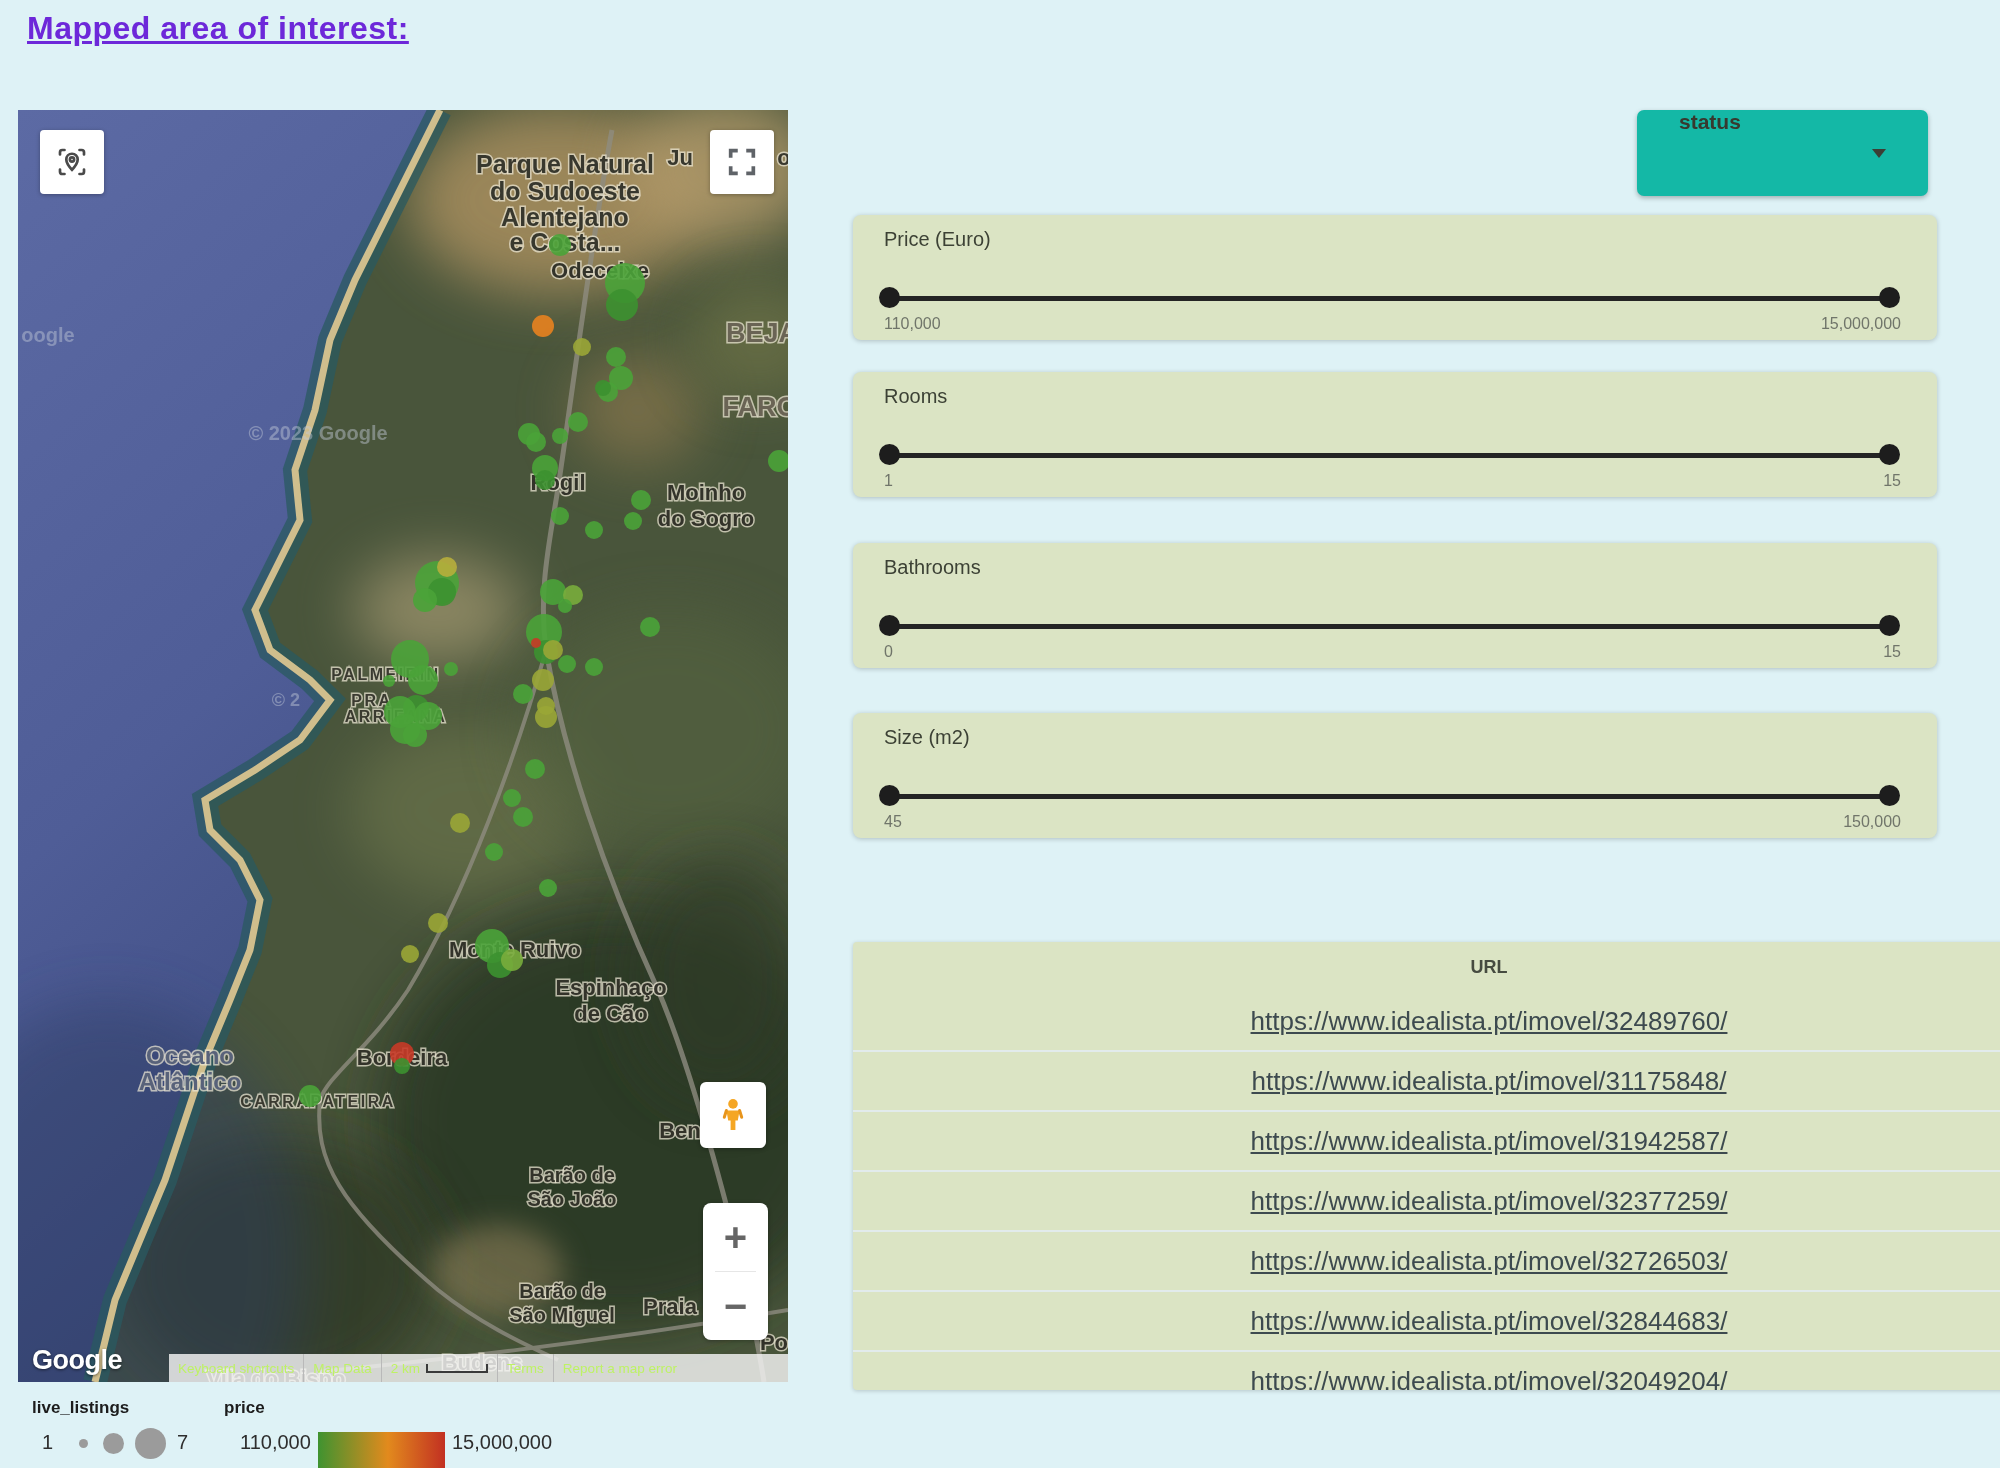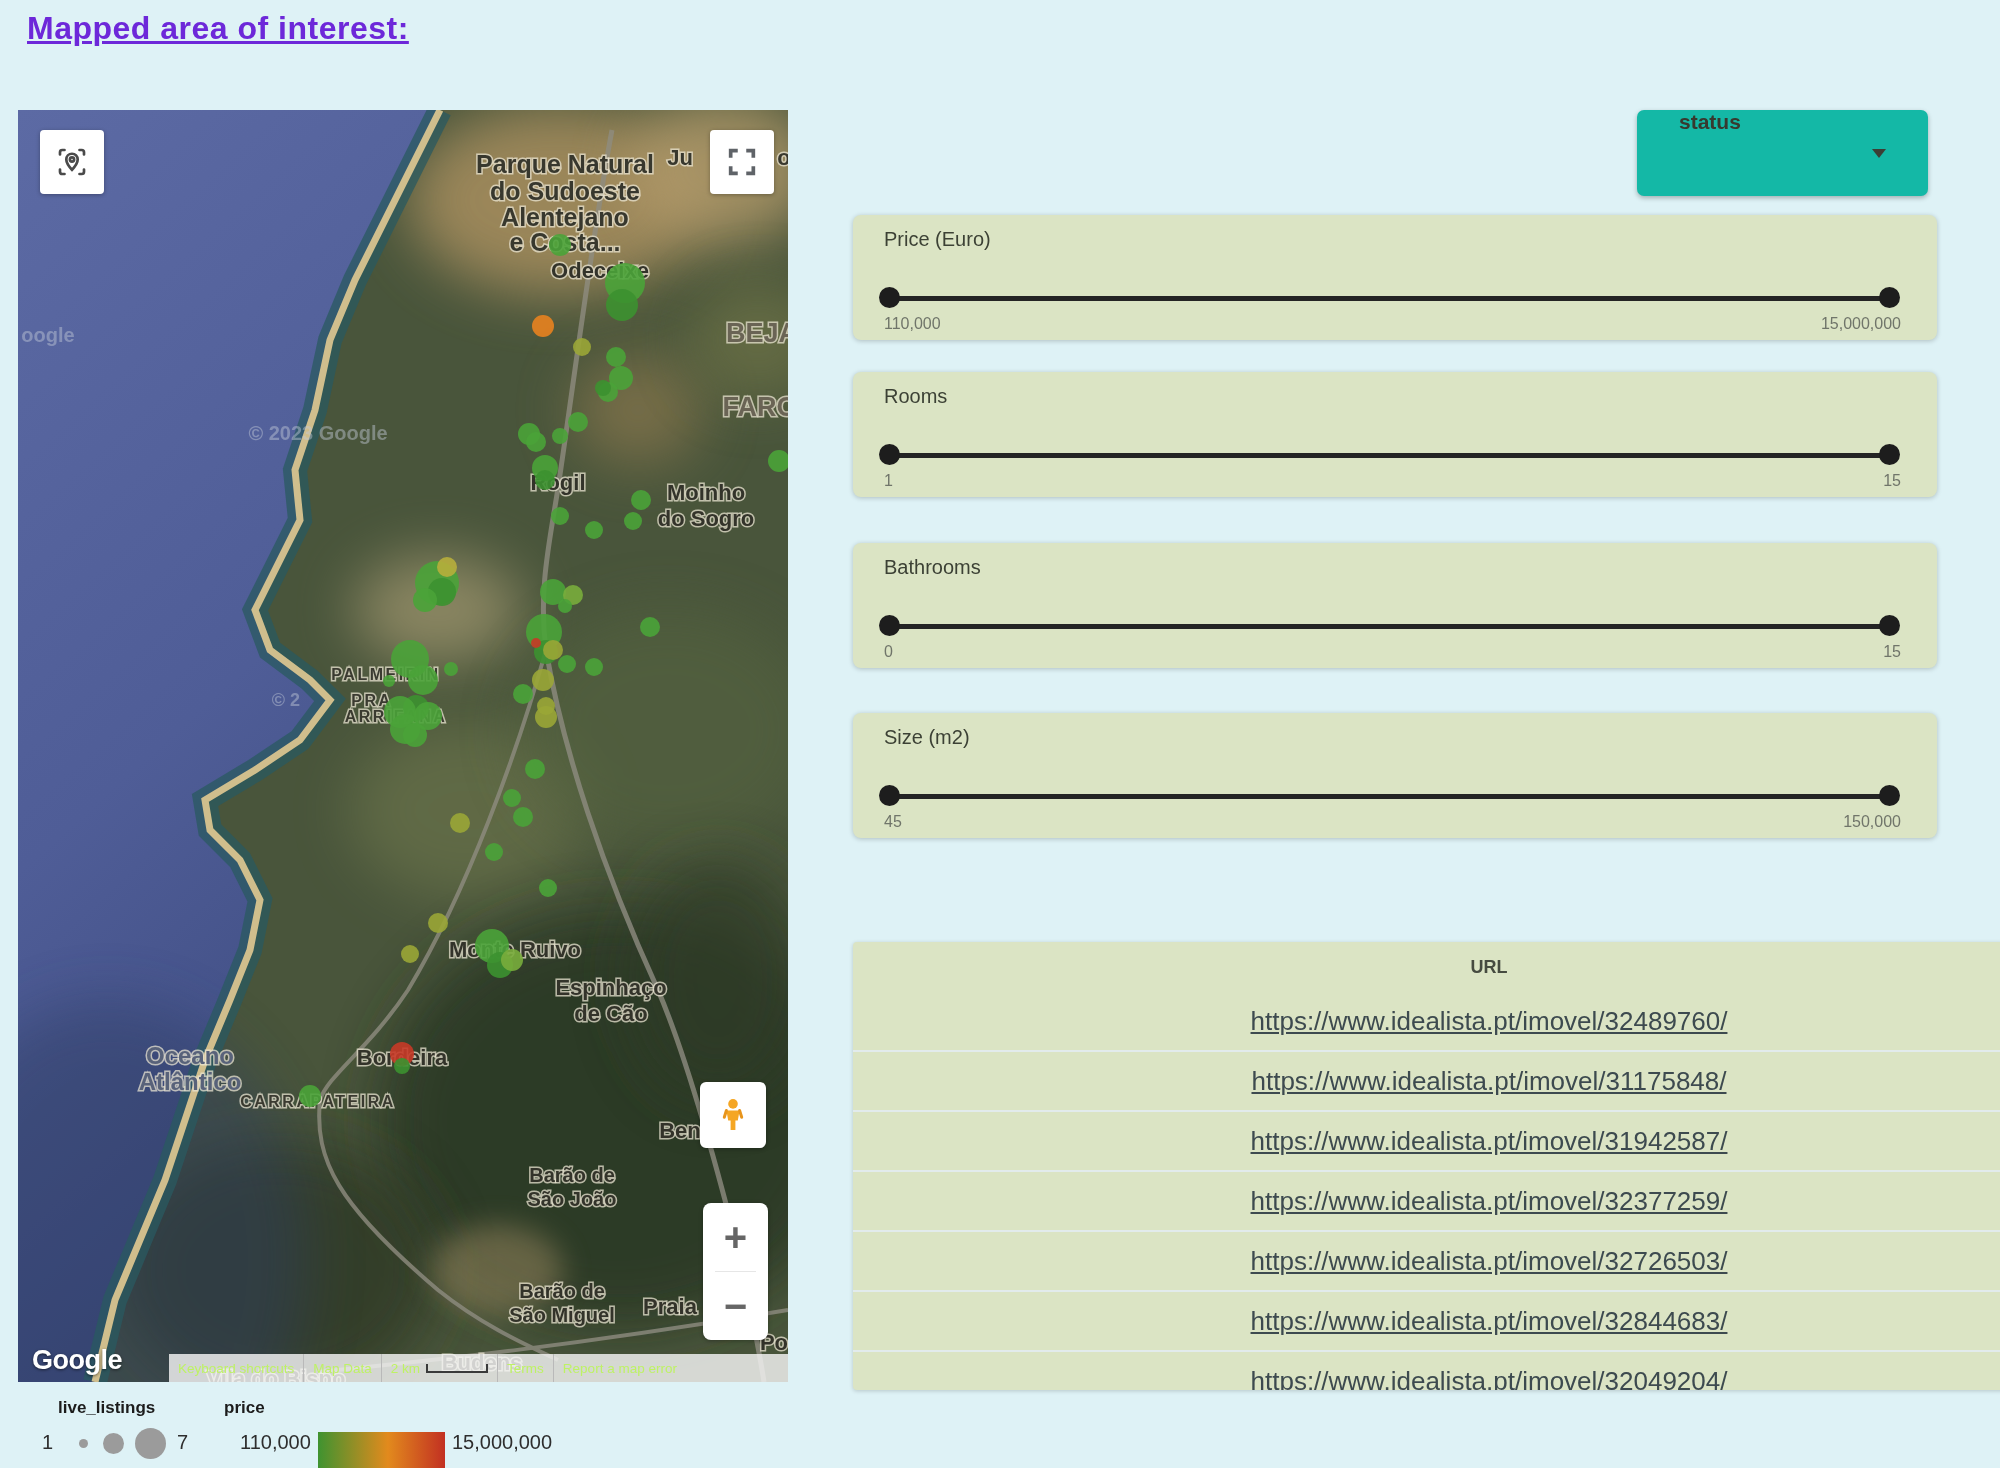--- a/index.html
+++ b/index.html
@@ -28,21 +28,21 @@
   #attr-bar{position:absolute;right:0;bottom:0;left:151px;height:28px;background:rgba(245,245,245,.82);
     display:flex;align-items:center;font-size:13.5px;color:#bef264;white-space:nowrap;}
   .attr-item{padding:0 9px;border-left:1px solid #b9b9b9;display:flex;align-items:center;gap:6px;height:100%;}
   .attr-item:first-child{border-left:none;}
   #scale-bar{display:inline-block;width:58px;height:7px;border-left:2px solid #3a3a3a;
     border-right:2px solid #3a3a3a;border-bottom:2px solid #3a3a3a;}
 
   
   #legend{position:absolute;left:0;top:1395px;width:820px;height:73px;}
   .legend-title{position:absolute;top:3px;font-size:17px;font-weight:700;color:#1c1c1c;}
-  #legend-size-title{left:58px;} #legend-price-title{left:224px;}
+  #legend-size-title{left:32px;} #legend-price-title{left:224px;}
   .legend-num{position:absolute;top:36px;font-size:20px;color:#2e2e2e;}
   #legend-min-count{left:42px;} #legend-max-count{left:177px;}
   #legend-price-min{left:240px;} #legend-price-max{left:452px;}
   .legend-dot{position:absolute;border-radius:50%;background:#9b9b9b;}
   #legend-dot-s{left:79px;top:44px;width:9px;height:9px;}
   #legend-dot-m{left:103px;top:38px;width:21px;height:21px;}
   #legend-dot-l{left:135px;top:33px;width:31px;height:31px;}
   #price-gradient{position:absolute;left:318px;top:37px;width:127px;height:36px;}
 
   

